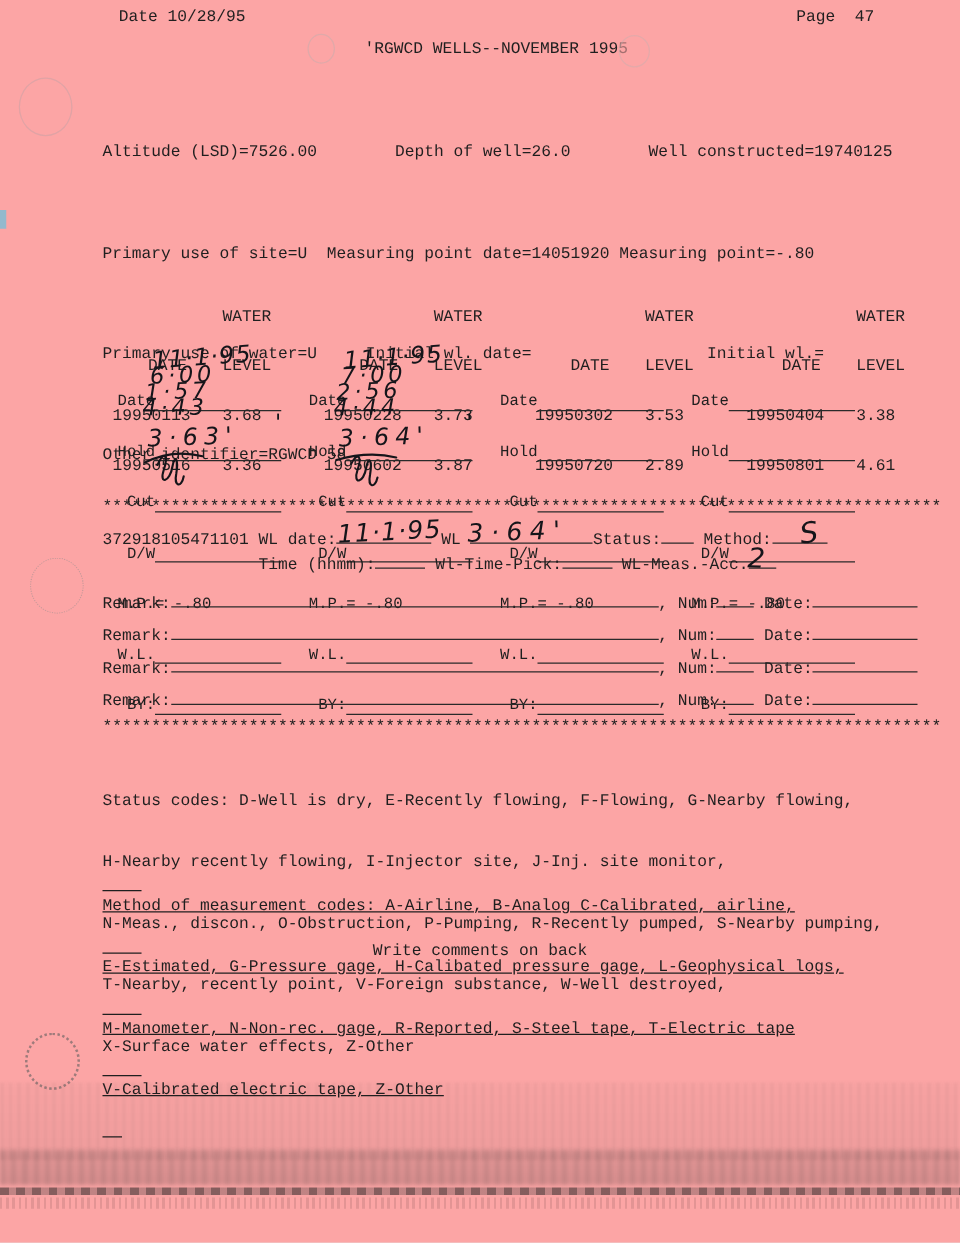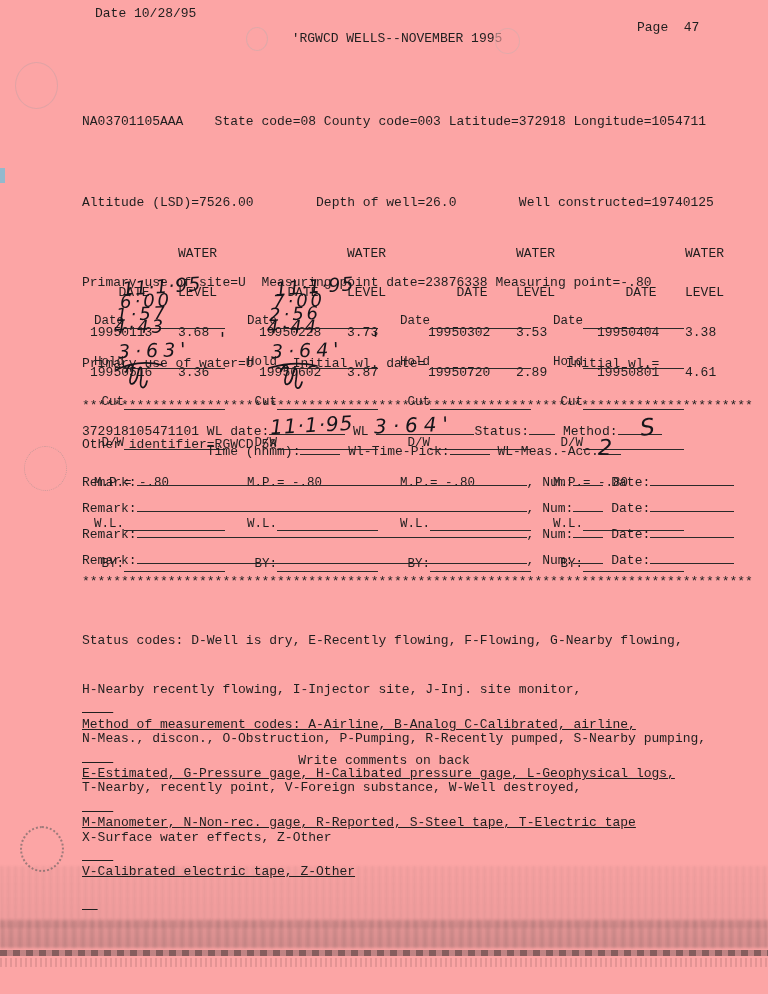--- a/index.html
+++ b/index.html
@@ -7,21 +7,21 @@
   .page {
     position:relative; width:768px; height:994px;
     background:#fca5a5; overflow:hidden;
     color:#1f1f1f;
   }
   .tw { font-family:"Liberation Mono", monospace; font-size:13px; white-space:pre; color:#1f1f1f; }
   .abs { position:absolute; }
 
   
   .hdr-date { left:95px; top:6px; }
-  .hdr-page { left:637px; top:20px; }
+  .hdr-page { left:637px; top:6px; }
   .title-row { left:0; top:31px; width:768px; text-align:center; padding-left:26px; }
   .faded { opacity:.4; }
 
   
   .info { left:82px; top:55px; line-height:26.9px; }
 
   
   .wtable { left:90px; top:220px; display:flex; }
   .wgroup { width:156px; margin-right:13px; font-size:13px; line-height:13.3px; }
   .wrow { display:flex; white-space:pre; }
@@ -100,23 +100,22 @@
 </head>
 <body>
 
 <div class="page">
 
   <div class="abs tw hdr-date">Date 10/28/95</div>
   <div class="abs tw hdr-page">Page  47</div>
   <div class="abs tw title-row"><span>'RGWCD WELLS--NOVEMBER 199</span><span class="faded">5</span></div>
 
   <div class="abs tw info">
-    <div>NA03701105AAA    State code=08 County code=003 Latitude=372918 Longitude=1054711</div>
     <div>Altitude (LSD)=7526.00        Depth of well=26.0        Well constructed=19740125</div>
-    <div>Primary use of site=U  Measuring point date=23876338 Measuring point=-.80</div>
+    <div>Primary use of site=U  Measuring point date=14051920 Measuring point=-.80</div>
     <div>Primary use of water=U     Initial wl. date=                  Initial wl.=</div>
     <div>Other identifier=RGWCD 58</div>
   </div>
 
   <div class="abs wtable tw">
     <div class="wgroup">
       <div class="wrow"><span class="wdate"></span><span class="wlevel">WATER</span></div>
       <div class="wrow"><span class="wdate ctr">DATE</span><span class="wlevel">LEVEL</span></div>
       <div class="wrow"><span class="wdate">19950113</span><span class="wlevel">3.68</span></div>
       <div class="wrow"><span class="wdate">19950516</span><span class="wlevel">3.36</span></div>

